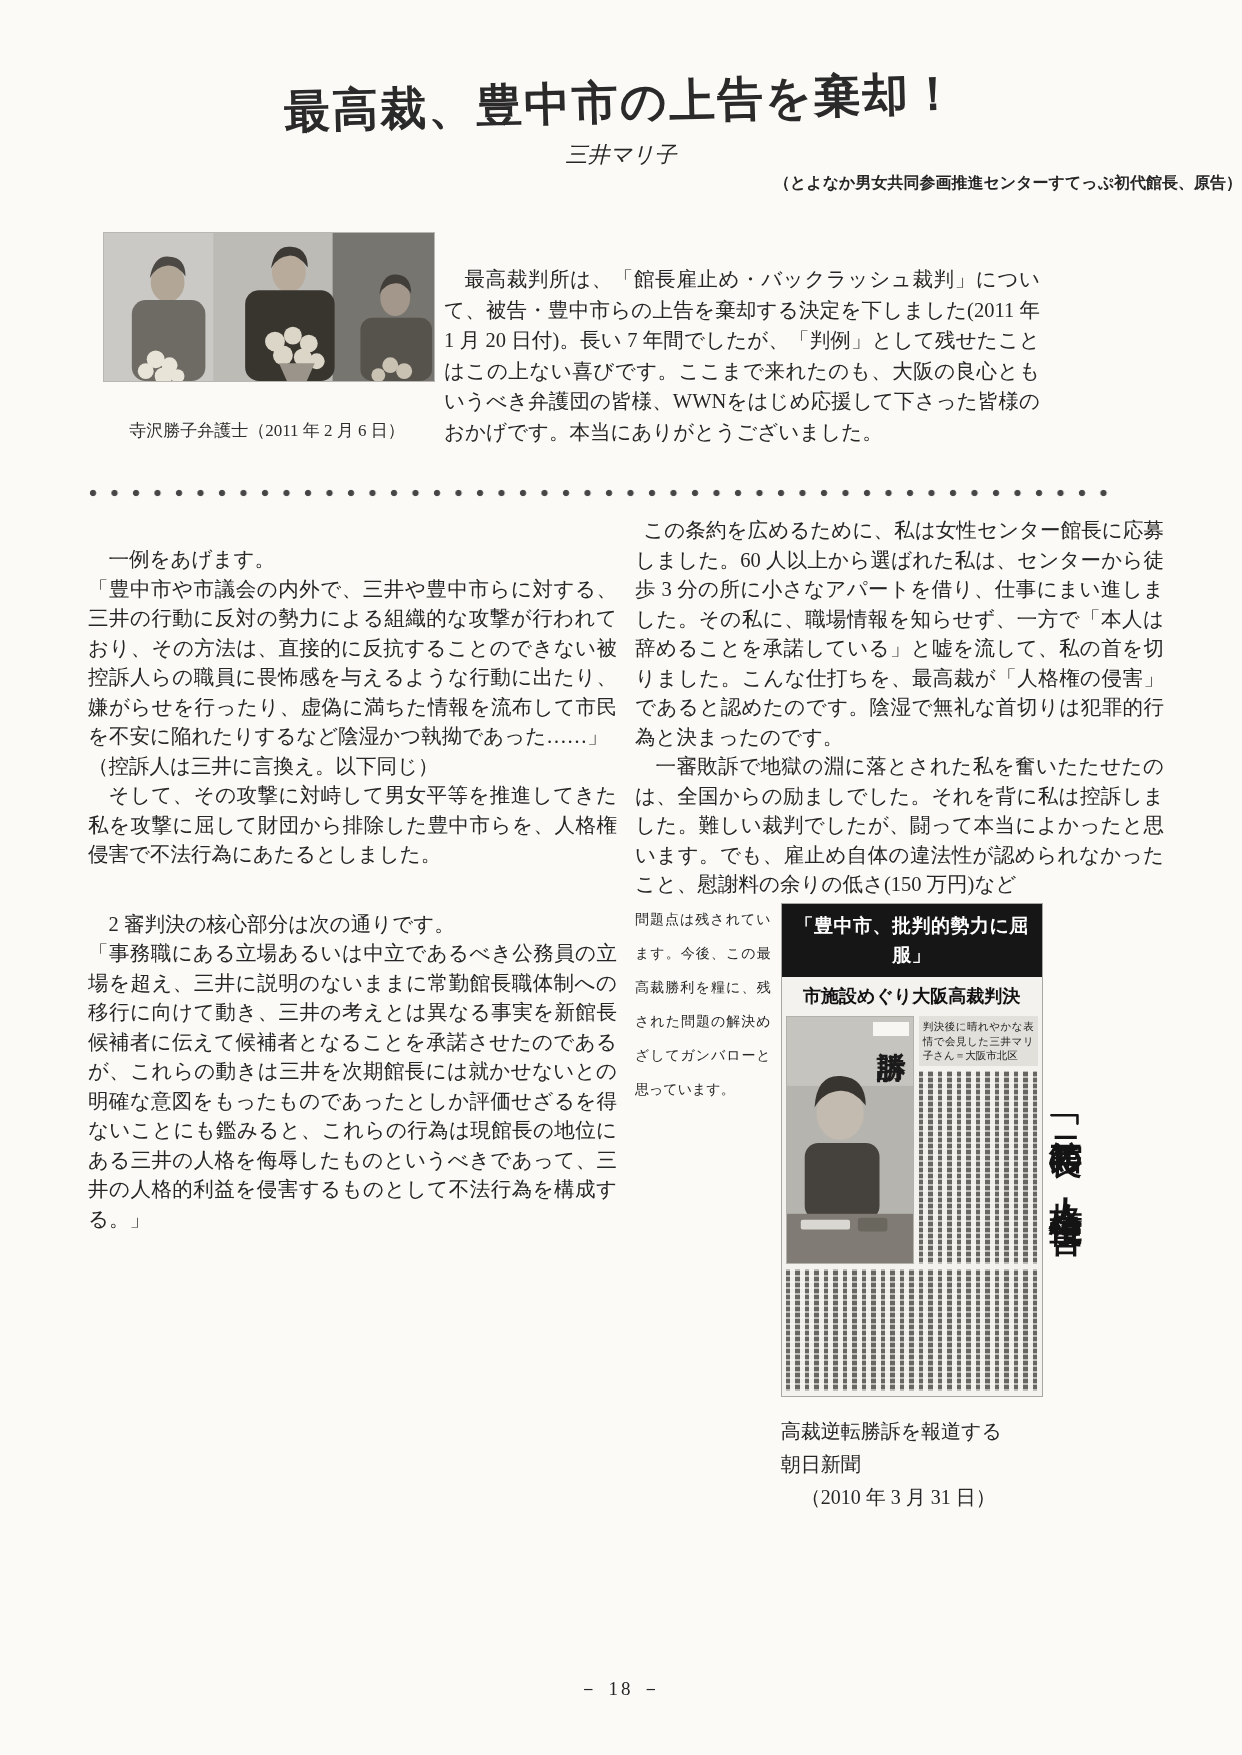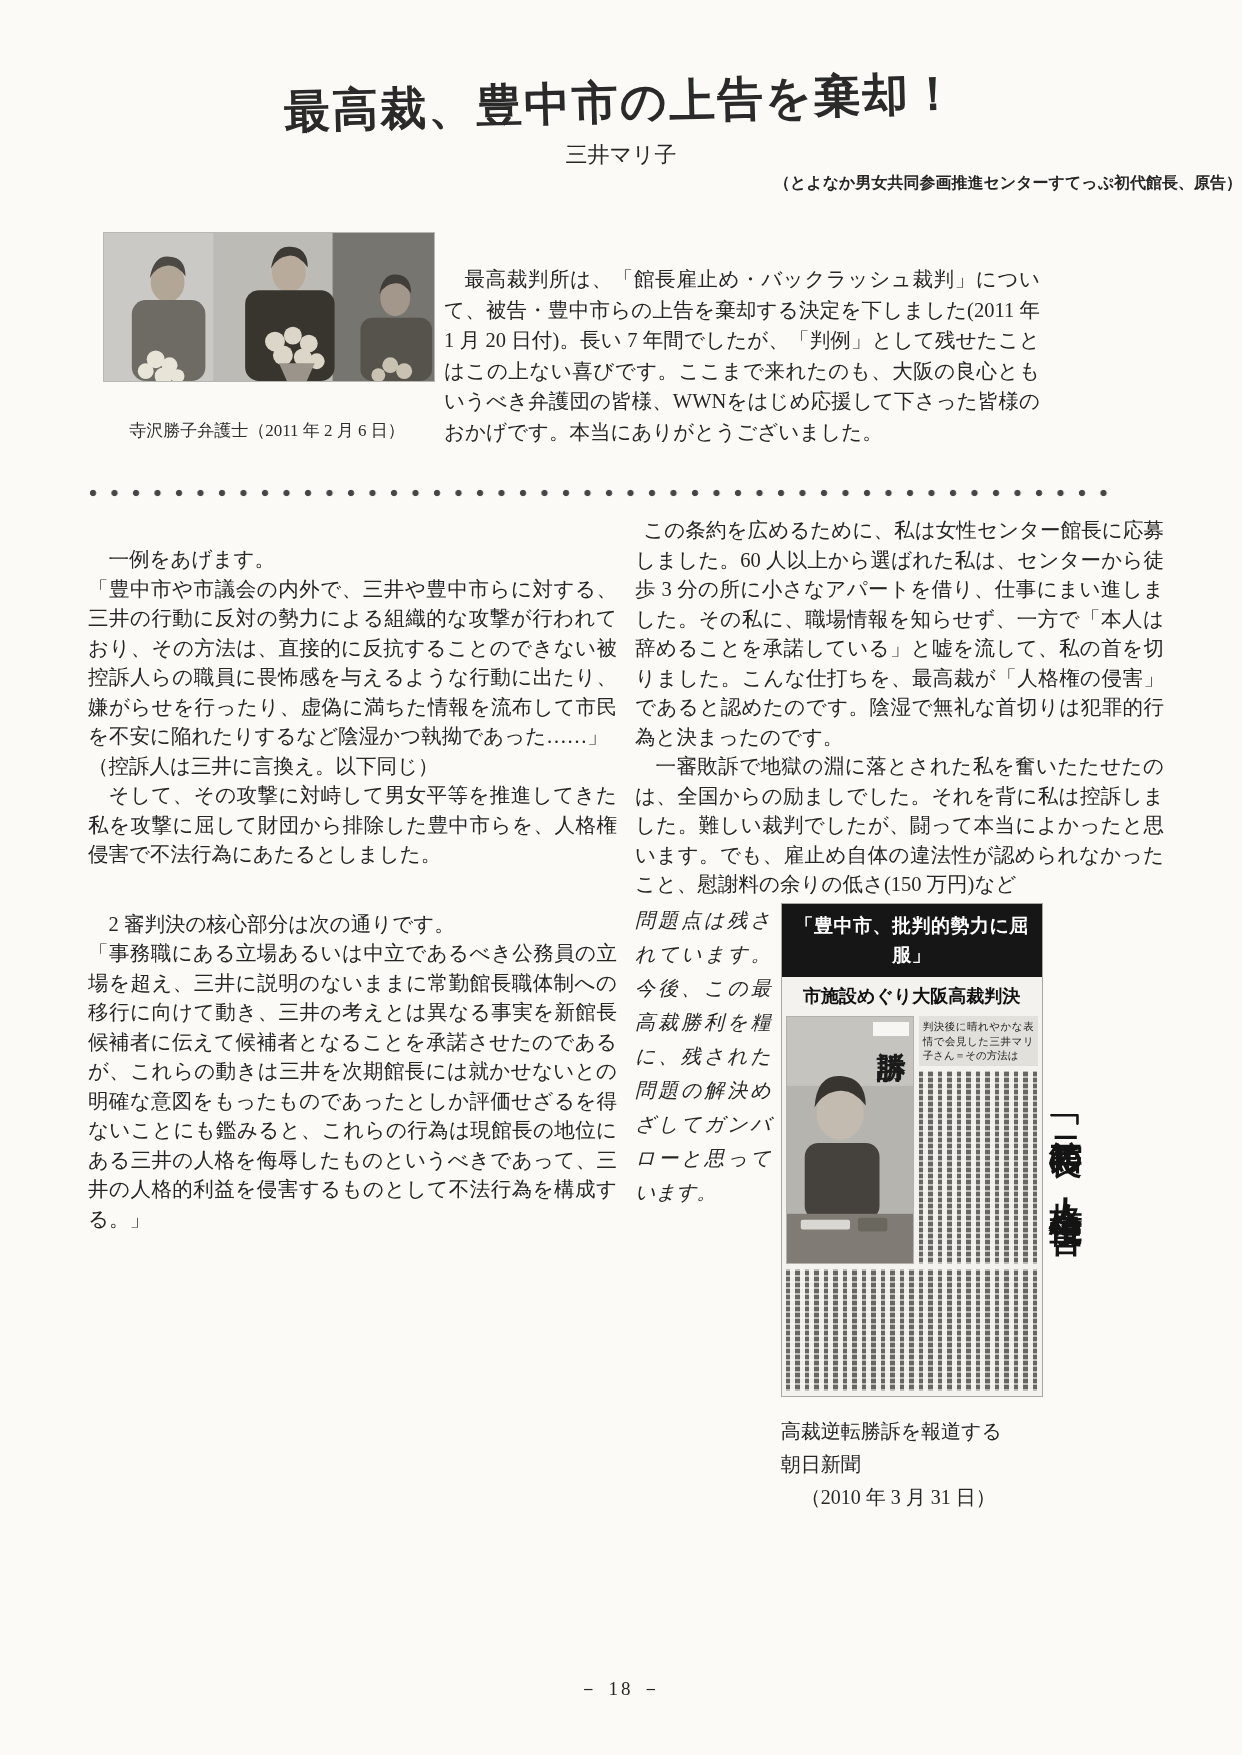--- a/index.html
+++ b/index.html
@@ -8,21 +8,21 @@
     position:relative; width:1242px; height:1755px; margin:0 auto;
     background:#fbfaf7; color:#262626; overflow:hidden;
     font-family:"Liberation Serif","DejaVu Serif",serif;
   }
   
   .title {
     position:absolute; top:72px; left:0; right:0; text-align:center;
     font-size:46px; font-weight:700; letter-spacing:2px; color:#2a2a2a;
     transform:rotate(-1.6deg);
   }
-  .author { position:absolute; top:140px; left:0; right:0; text-align:center; font-size:22px; }
+  .author { position:absolute; top:140px; left:0; right:0; text-align:center; font-size:22px;font-style:italic; }
   .affil  { position:absolute; top:173px; left:0; right:0; text-align:right; font-size:16px;font-weight:bold; }
 
   
   .photo {
     position:absolute; left:103px; top:232px; width:332px; height:150px;
     border:1px solid #b9b7b2; background:#c9c7c3;
   }
   .photo svg { display:block; width:100%; height:100%; }
   .pcap { position:absolute; left:62px; width:410px; text-align:center; font-size:17px; color:#2d2d2d; }
   .pcap1 { top:390px; }
@@ -45,21 +45,21 @@
   .columns { position:absolute; left:88px; top:516px; width:1076px; display:flex; gap:18px; }
   .col { width:529px; font-size:20.5px; line-height:29.5px; text-align:justify; }
   .col p { margin:0; }
   .indent { text-indent:1em; }
   .half-indent { text-indent:0.4em; }
   .sp1 { margin-top:29px !important; }
   .sp2 { margin-top:40px !important; }
 
   
   .clip-row { display:flex; gap:10px; margin-top:3px; }
-  .narrow-text { width:138px; font-size:20px; line-height:34px;font-style:italic; }
+  .narrow-text { width:138px; font-size:14px; line-height:34px; }
   .clip-wrap { width:390px; }
   .clipping { display:flex;align-items:center; }
   .clip-main { width:262px; border:1px solid #a9a7a2; background:#f3f2ee; }
   .clip-bar {
     background:#161616; color:#fff; text-align:center;
     font-family:"Liberation Sans","DejaVu Sans",sans-serif;
     font-weight:700; font-size:19px; padding:7px 0; letter-spacing:0.5px;
   }
   .clip-subhead {
     text-align:center; font-weight:700; font-size:18px; padding:5px 0 3px;
@@ -181,21 +181,21 @@
                     <ellipse cx="54" cy="98" rx="24" ry="27" fill="#c3bbb0"></ellipse>
                     <path d="M28 92 q2 -34 27 -32 q25 2 25 30 q-12 -16 -26 -15 q-17 1 -26 17z" fill="#38342f"></path>
                     <rect x="18" y="128" width="76" height="78" rx="14" fill="#45423d"></rect>
                     <rect x="0" y="200" width="128" height="50" fill="#807c75"></rect>
                     <rect x="14" y="206" width="50" height="10" rx="2" fill="#d9d7d1"></rect>
                     <rect x="72" y="204" width="30" height="14" rx="3" fill="#6a675f"></rect>
                   </svg>
                   <div class="victory-banner">勝訴</div>
                 </div>
                 <div class="clip-right">
-                  <div class="clip-photo-caption">判決後に晴れやかな表情で会見した三井マリ子さん＝その方法は</div>
+                  <div class="clip-photo-caption">判決後に晴れやかな表情で会見した三井マリ子さん＝大阪市北区</div>
                   <div class="clip-cols newsprint"></div>
                 </div>
               </div>
               <div class="clip-bottom newsprint"></div>
             </div>
             <div class="clip-side">「元館長の人格権侵害」</div>
           </div>
           <div class="clip-caption">
             <div>高裁逆転勝訴を報道する</div>
             <div>朝日新聞</div>

